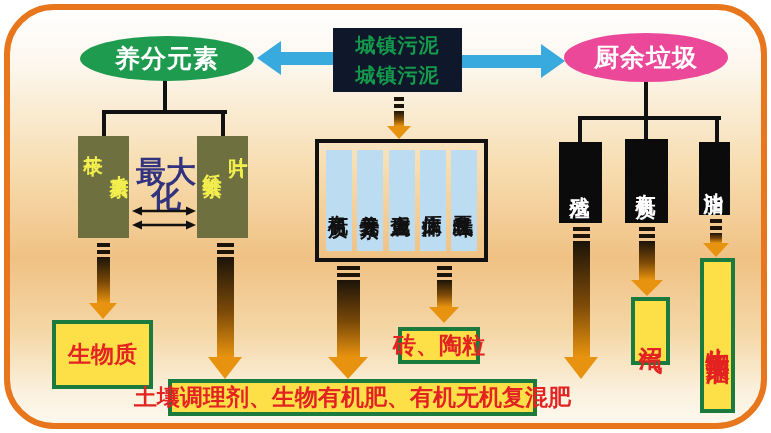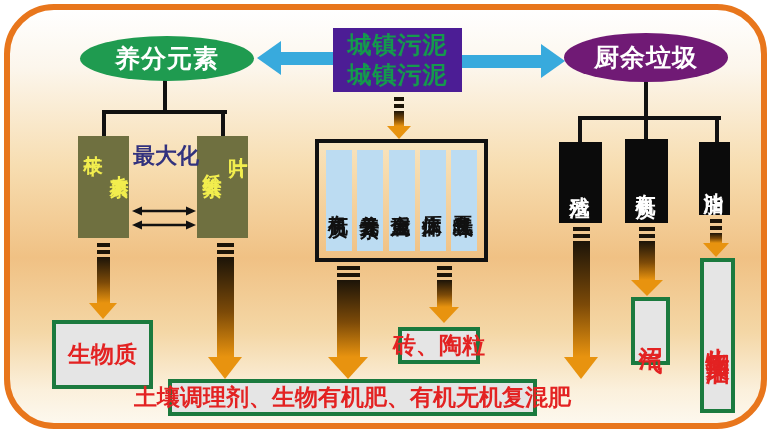--- a/index.html
+++ b/index.html
@@ -8,38 +8,38 @@
   #canvas { position:relative; width:771px; height:433px; background:#ffffff; overflow:hidden; }
   .abs { position:absolute; }
   .frame {
     position:absolute; left:4px; top:4px; width:763px; height:425px;
     border:6px solid #e8761c; border-radius:50px;
     background:linear-gradient(180deg,#ffffff 0%,#fcf6ec 14%,#f7ddb0 38%,#f0c184 60%,#f4d7a6 78%,#fbf0dc 92%,#fdf8ee 100%);
   }
   .line { position:absolute; background:#111111; }
   .ellipse { position:absolute; border-radius:50%; display:flex; align-items:center; justify-content:center;
              color:#ffffff; font-size:25px; letter-spacing:1px; }
-  .cyanbox { position:absolute; left:333px; top:28px; width:129px; height:64px; background:#4c1d95;
+  .cyanbox { position:absolute; left:333px; top:28px; width:129px; height:64px; background:#0f172a;
              display:flex; flex-direction:column; align-items:center; justify-content:center;
-             color:#149a4c; font-size:24px; line-height:30px; letter-spacing:1px; }
+             color:#149a4c; font-size:20px; line-height:30px; letter-spacing:1px; }
   .olivebox { position:absolute; width:51px; height:102px; background:#6f7040;
               display:flex; justify-content:space-between; padding:0 3px; color:#f2ee4e; }
   .vtext { writing-mode:vertical-rl; text-orientation:upright; }
   .olivebox .vtext { font-size:19px; letter-spacing:2px; }
-  .maxlabel { position:absolute; left:127px; top:143px; width:78px; text-align:center;
-              color:#32327e; font-size:22px; line-height:25px; }
+  .maxlabel { position:absolute; left:127px; top:159px; width:78px; text-align:center;
+              color:#32327e; font-size:30px; line-height:25px; }
   .centerbox { position:absolute; left:315px; top:139px; width:173px; height:123px;
                border:4px solid #111111; display:flex; justify-content:space-between; padding:7px; }
   .strip { width:26px; background:#bcdcf2; display:flex; align-items:center; justify-content:center;
            color:#111111; font-size:20px; }
   .strip .vtext { letter-spacing:1px; }
   .blackbox { position:absolute; background:#0b0b0b; display:flex; align-items:center; justify-content:center;
               color:#ffffff; font-size:20px; }
   .blackbox .vtext { letter-spacing:2px; }
-  .greenbox { position:absolute; background:#e5e5e5; border:4px solid #1b7a3e; color:#e32222;
+  .greenbox { position:absolute; background:#fde047; border:4px solid #1b7a3e; color:#e32222;
               display:flex; align-items:center; justify-content:center; text-align:center; }
   .ga { position:absolute; display:flex; flex-direction:column; align-items:center; }
   .ga .d { height:4px; margin-bottom:3px; background:#1c1408; }
   .ga .b { flex:1; background:linear-gradient(to bottom,#1c1408 0%,#7c4a08 55%,#e8930f 100%); }
   .ga .h { width:0; height:0; }
   .cyan-arrow { position:absolute; display:flex; align-items:center; }
 </style>
 </head>
 <body>
 
@@ -67,21 +67,21 @@
     <div style="width:0;height:0;border-top:17px solid transparent;border-bottom:17px solid transparent;border-left:24px solid #38aadd"></div>
   </div>
 
   <div class="cyanbox">
     <span>城镇污泥</span>
     <span>城镇污泥</span>
   </div>
   <div class="ellipse" style="left:80px;top:36px;width:174px;height:45px;background:#1f9b50">
     <span>养分元素</span>
   </div>
-  <div class="ellipse" style="left:564px;top:33px;width:164px;height:49px;background:#701a75">
+  <div class="ellipse" style="left:564px;top:33px;width:164px;height:49px;background:#ec4899">
     <span>厨余垃圾</span>
   </div>
 
   <div class="olivebox" style="left:78px;top:136px">
     <span class="vtext" style="margin-top:5px">枝干</span>
     <span class="vtext" style="margin-top:23px">木质素</span>
   </div>
   <div class="olivebox" style="left:197px;top:136px">
     <span class="vtext" style="margin-top:23px">纤维素</span>
     <span class="vtext" style="margin-top:5px">叶片</span>

